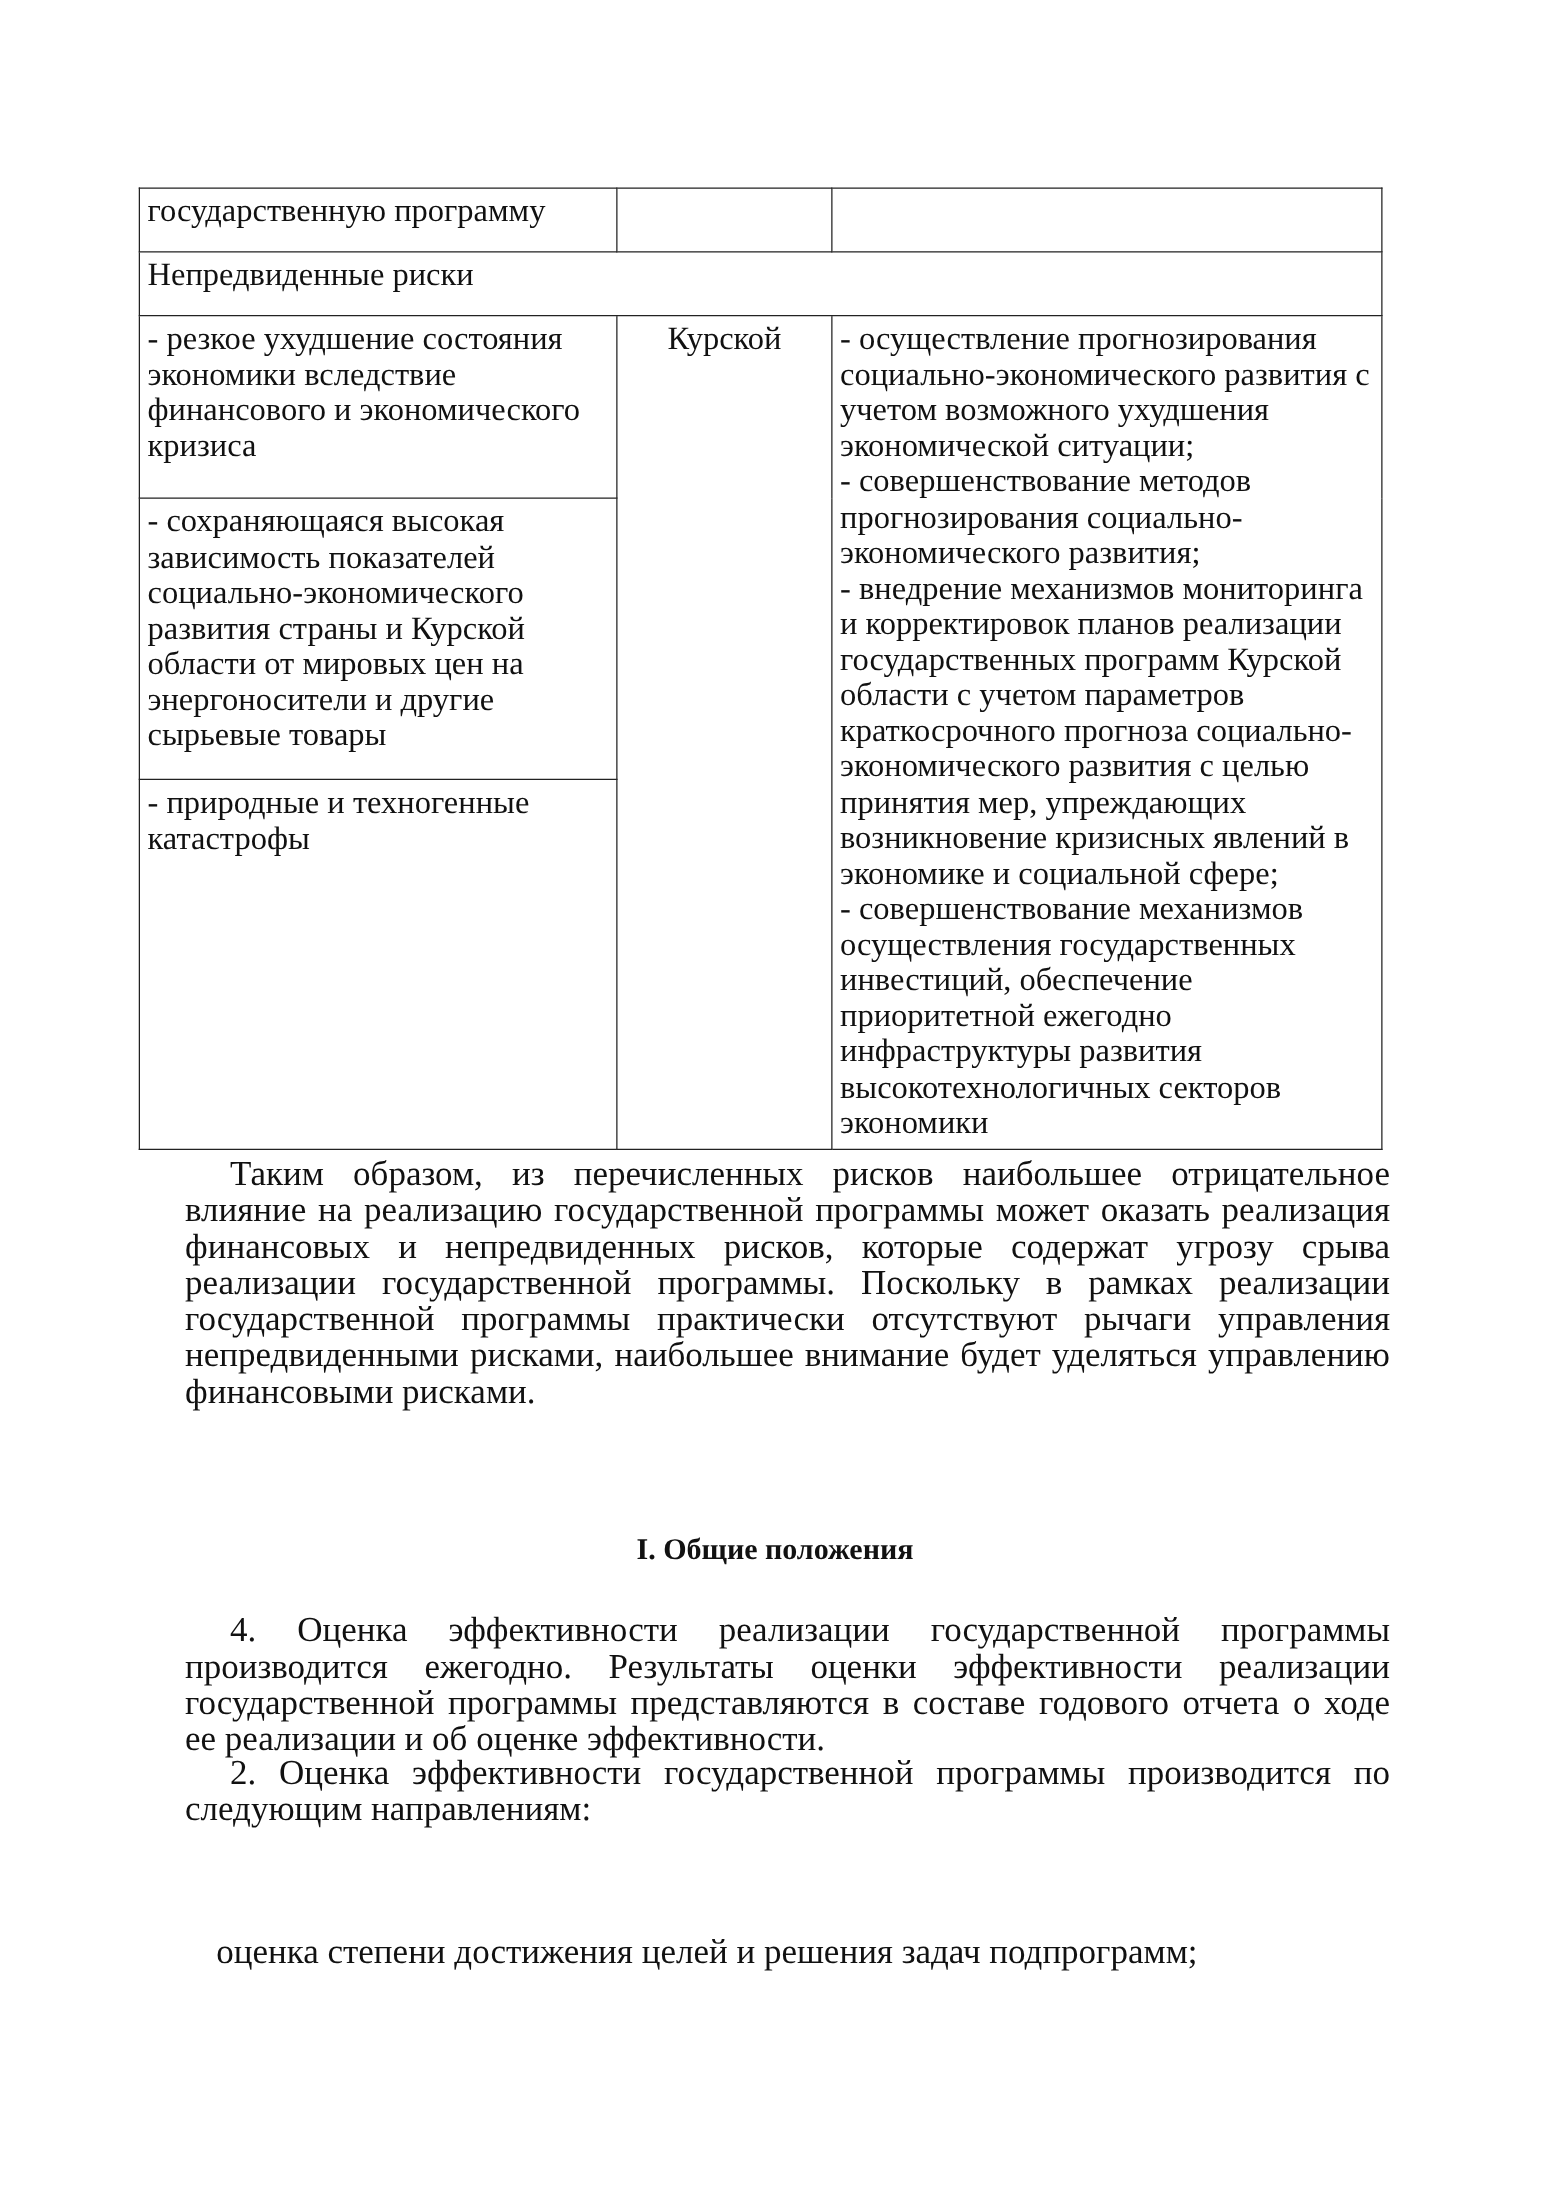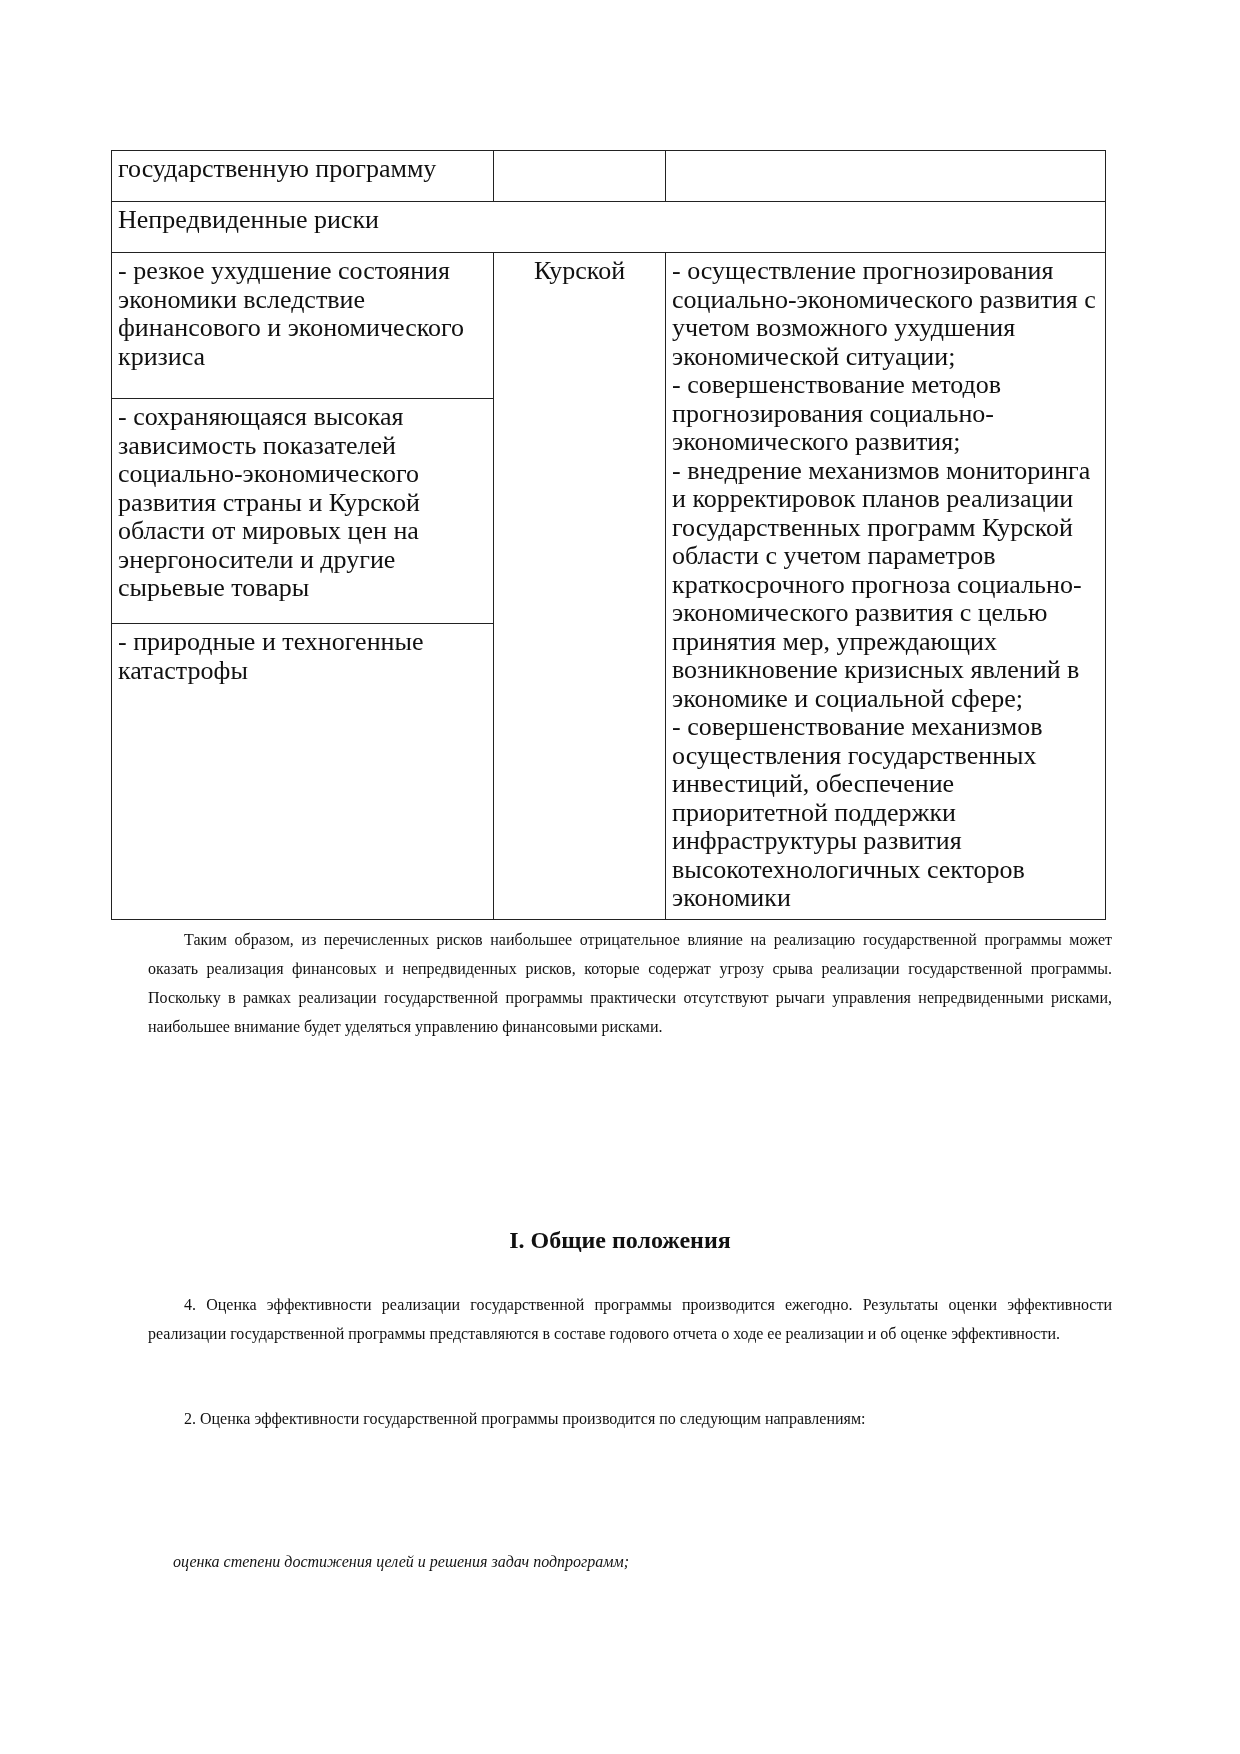--- a/index.html
+++ b/index.html
@@ -19,21 +19,21 @@
     }
     col.c1 { width: 382px; }
     col.c2 { width: 172px; }
     col.c3 { width: 440px; }
     td.level { text-align: center; }
     .row-top td { height: 40px; }
     .row-cat td { height: 40px; }
     .cell-line { display: block; white-space: pre-wrap; }
     .para {
       position: absolute; left: 148px; width: 964px;
-      font-size: 16px; line-height: 29px; text-align: justify;
+      font-size: 28px; line-height: 29px; text-align: justify;
     }
     .indent { text-indent: 36px; }
     .heading {
       position: absolute; left: 120px; width: 1000px; text-align: center;
       font-weight: bold; font-size: 25px; line-height: 34px;
     }
     .subheading {
       position: absolute; left: 120px; width: 1000px; text-align: center;
       font-weight: bold; font-size: 24px; line-height: 32px;
     }
@@ -58,21 +58,21 @@
     <tr class="row-cat">
       <td colspan="3">Непредвиденные риски</td>
     </tr>
     <tr>
       <td style="height:134px">- резкое ухудшение состояния экономики вследствие финансового и экономического кризиса</td>
       <td rowspan="3" class="level">Курской</td>
       <td rowspan="3">
         <span class="cell-line">- осуществление прогнозирования социально-экономического развития с учетом возможного ухудшения экономической ситуации;</span>
         <span class="cell-line">- совершенствование методов прогнозирования социально-экономического развития;</span>
         <span class="cell-line">- внедрение механизмов мониторинга и корректировок планов реализации государственных программ Курской области с учетом параметров краткосрочного прогноза социально-экономического развития с целью принятия мер, упреждающих возникновение кризисных явлений в экономике и социальной сфере;</span>
-        <span class="cell-line">- совершенствование механизмов осуществления государственных инвестиций, обеспечение приоритетной поддержки инфраструктуры развития высокотехнологичных секторов экономики</span>
+        <span class="cell-line">- совершенствование механизмов осуществления государственных инвестиций, обеспечение приоритетной ежегодно инфраструктуры развития высокотехнологичных секторов экономики</span>
       </td>
     </tr>
     <tr>
       <td style="height:212px">- сохраняющаяся высокая зависимость показателей социально-экономического развития страны и Курской области от мировых цен на энергоносители и другие сырьевые товары</td>
     </tr>
     <tr>
       <td style="height:282px">- природные и техногенные катастрофы</td>
     </tr>
   </tbody>
     </table>
@@ -82,15 +82,15 @@
   <div class="heading" style="top:1124px;">
   </div>
 
   <div class="subheading" style="top:1224px;">I. Общие положения</div>
 
   <p class="para indent" style="top:1290px; margin:0;">4. Оценка эффективности реализации государственной программы производится ежегодно. Результаты оценки эффективности реализации государственной программы представляются в составе годового отчета о ходе ее реализации и об оценке эффективности.</p>
 
   <p class="para indent" style="top:1404px; margin:0;">2. Оценка эффективности государственной программы производится по следующим направлениям:</p>
 
 
-  <p class="para" style="top:1547px; margin:0; left:173px; width:940px;font-style:italic;">оценка степени достижения целей и решения задач подпрограмм;</p>
+  <p class="para" style="top:1547px; margin:0; left:173px; width:940px;">оценка степени достижения целей и решения задач подпрограмм;</p>
 
 </div>
 
 </body></html>

